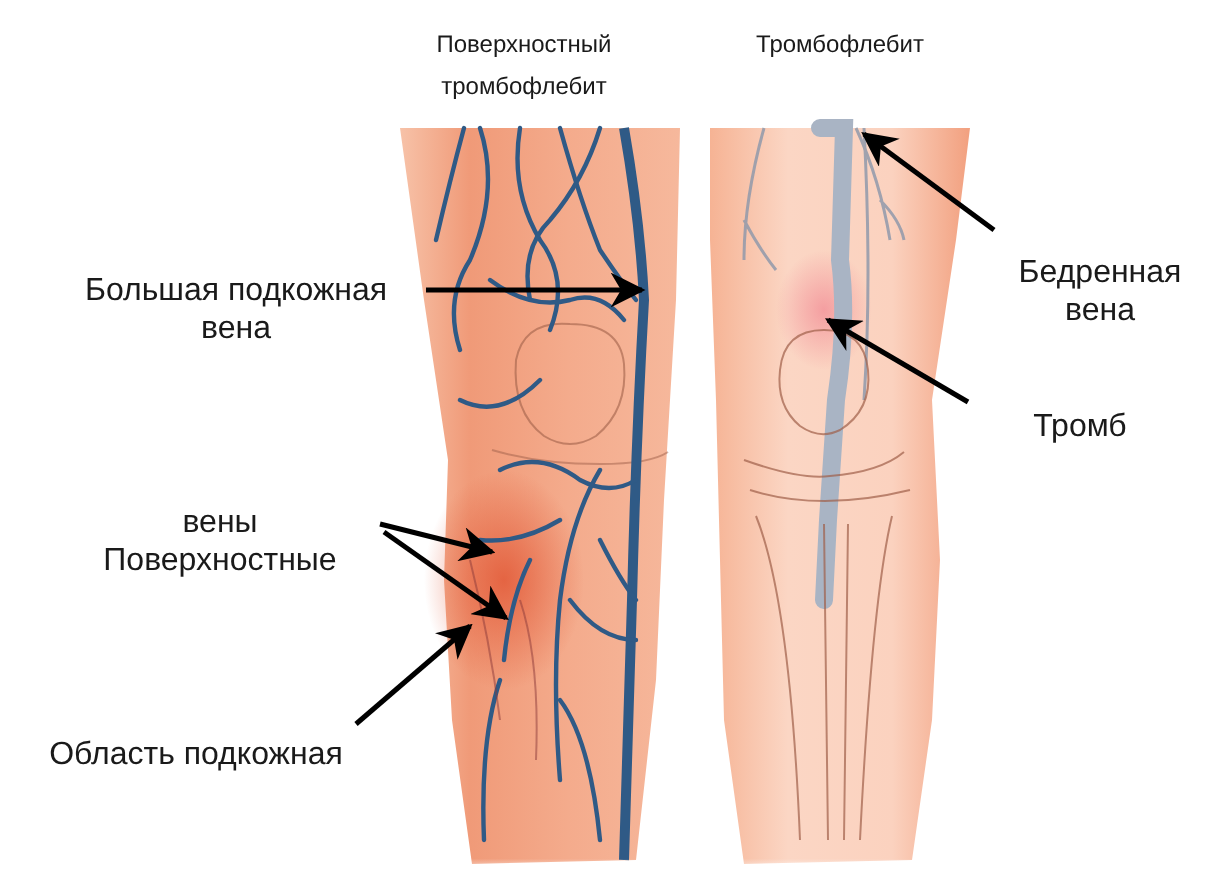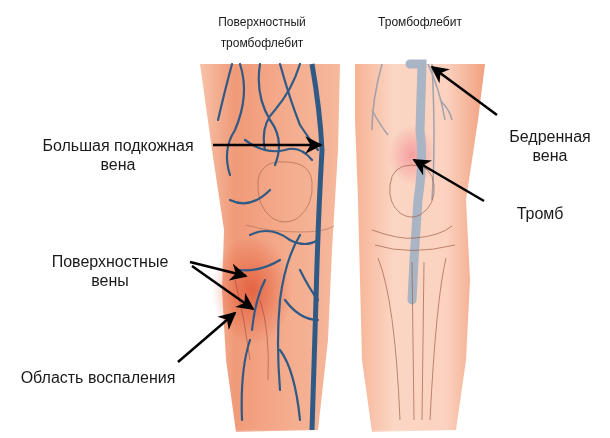--- a/index.html
+++ b/index.html
@@ -103,25 +103,25 @@
 </div>
 <div class="label title" style="left:345px; top:12px; width:150px;">
   <div>Тромбофлебит</div>
 </div>
 
 <div class="label" style="left:28px; top:136px; width:180px;text-align:center;">
   <div>Большая подкожная</div>
   <div>вена</div>
 </div>
 <div class="label" style="left:40px; top:252px; width:140px;">
+  <div>вены</div>
   <div>Поверхностные</div>
-  <div>вены</div>
 </div>
 <div class="label" style="left:8px; top:368px; width:180px;">
-  <div>Область воспаления</div>
+  <div>Область подкожная</div>
 </div>
 <div class="label" style="left:505px; top:127px; width:90px;text-align:center;">
   <div>Бедренная</div>
   <div>вена</div>
 </div>
 <div class="label" style="left:486px; top:204px; width:60px;margin-left:24px;">
   <div>Тромб</div>
 </div>
 
 </body></html>

